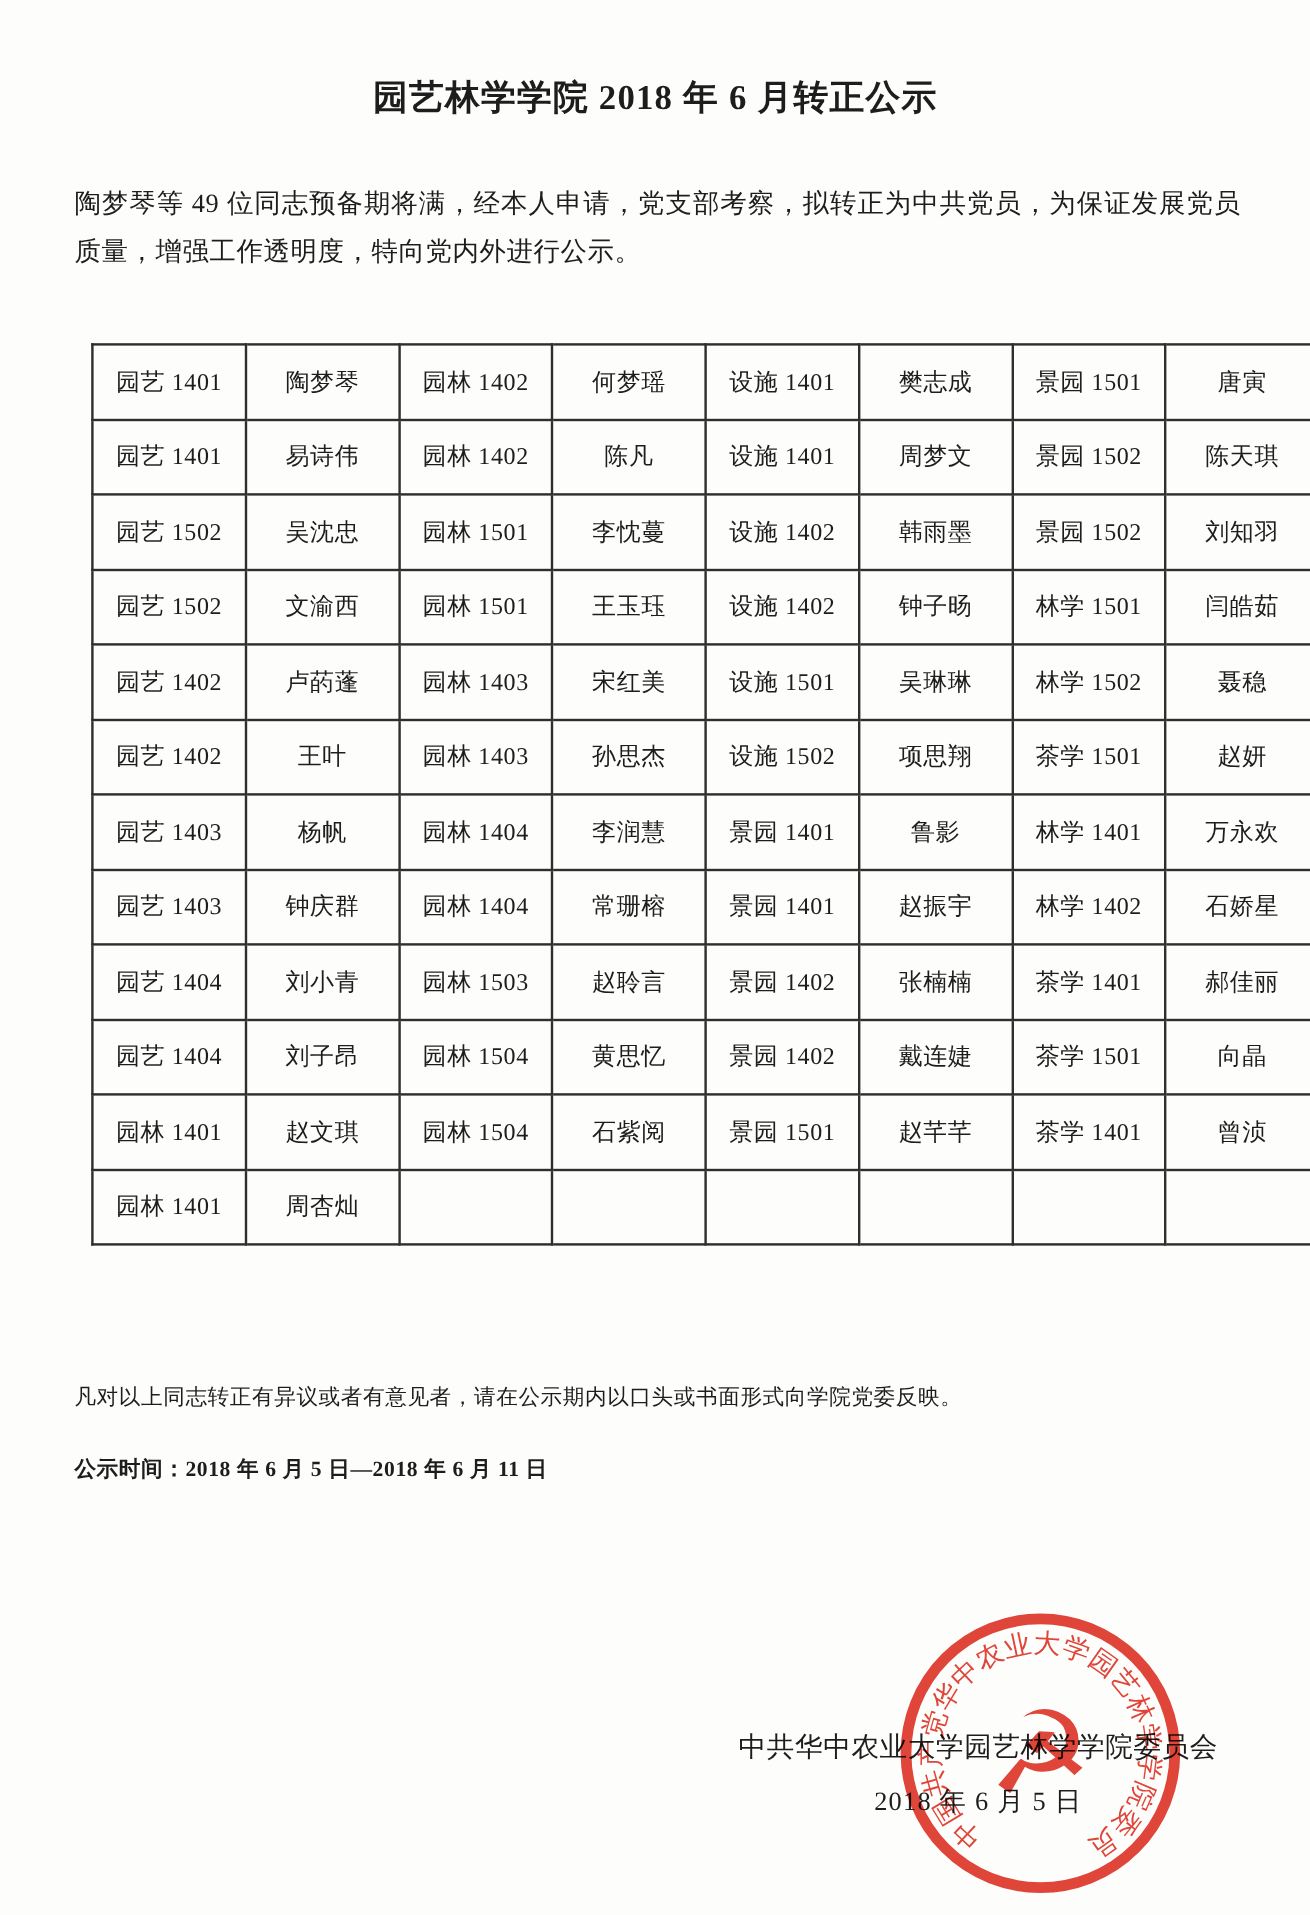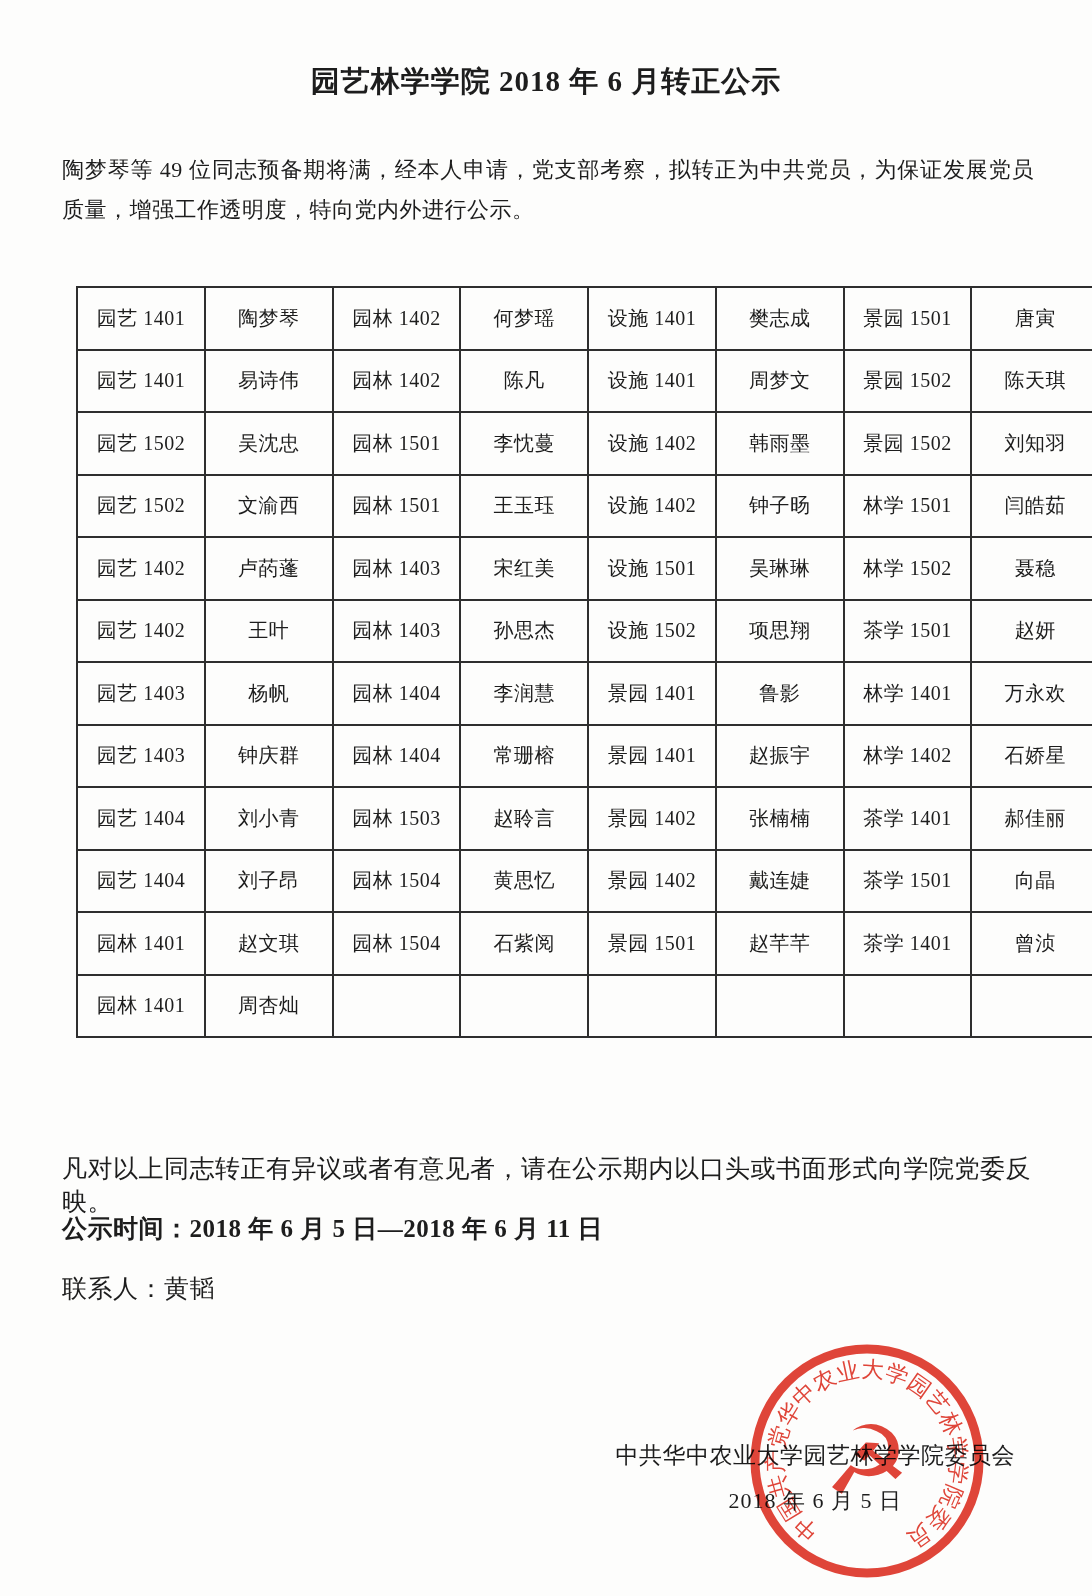--- a/index.html
+++ b/index.html
@@ -31,21 +31,21 @@
     table-layout:fixed;
   }
   table.roster td{
     border:2px solid #2e2e2e;
     height:60.5px;
     text-align:center;vertical-align:middle;
     font-size:20px;letter-spacing:0.5px;
     padding:0 2px;
     white-space:nowrap;
   }
-  .footline{position:absolute;left:62px;right:58px;font-size:25px;margin:0;letter-spacing:0.5px;}
+  .footline{position:absolute;left:62px;right:58px;font-size:18px;margin:0;letter-spacing:0.5px;}
   .notice{top:1152px;}
   .period{top:1212px;font-weight:bold;}
   .contact{top:1272px;}
   .phone{top:1332px;}
   .signature{
     position:absolute;top:1440px;right:77px;
     text-align:center;
   }
   .committee{font-size:23px;letter-spacing:0.5px;}
   .sign-date{font-size:22px;margin-top:15px;letter-spacing:1px;}
@@ -186,21 +186,20 @@
           <td></td>
           <td></td>
           <td></td>
           <td></td>
         </tr>
       </tbody>
   </table>
 
   <p class="footline notice">凡对以上同志转正有异议或者有意见者，请在公示期内以口头或书面形式向学院党委反映。</p>
   <p class="footline period">公示时间：2018 年 6 月 5 日—2018 年 6 月 11 日</p>
-  <p class="footline contact">联系人：黄韬</p>
 
   <div class="signature">
     <div class="committee">中共华中农业大学园艺林学学院委员会</div>
     <div class="sign-date">2018 年 6 月 5 日</div>
   </div>
 
   <svg class="seal" viewBox="0 0 238 238" aria-hidden="true">
     <circle id="seal-ring" cx="119" cy="119" r="112" fill="none" stroke-width="9" stroke="#df3528"></circle>
     <path id="seal-arc" d="M 70.8 187.8 A 84 84 0 1 1 167.2 187.8" fill="none"></path>
     <text font-size="22.5" letter-spacing="0.4">

